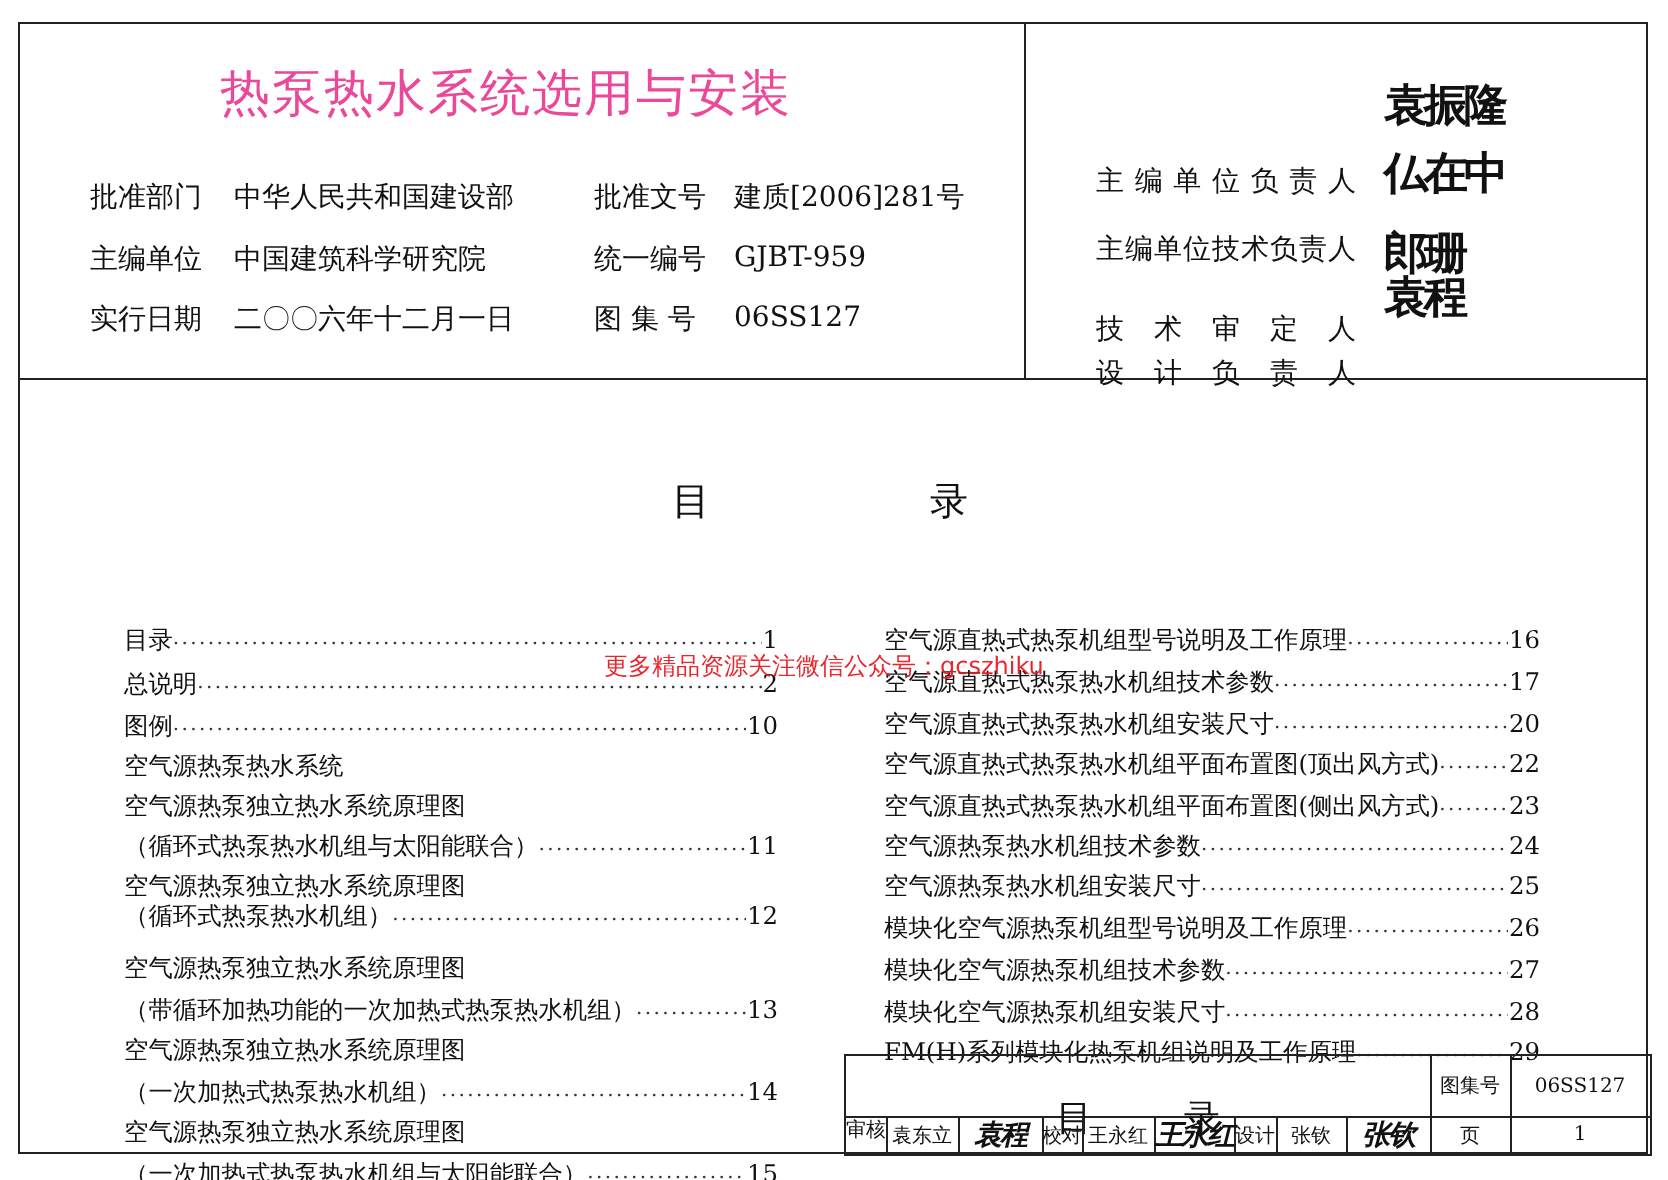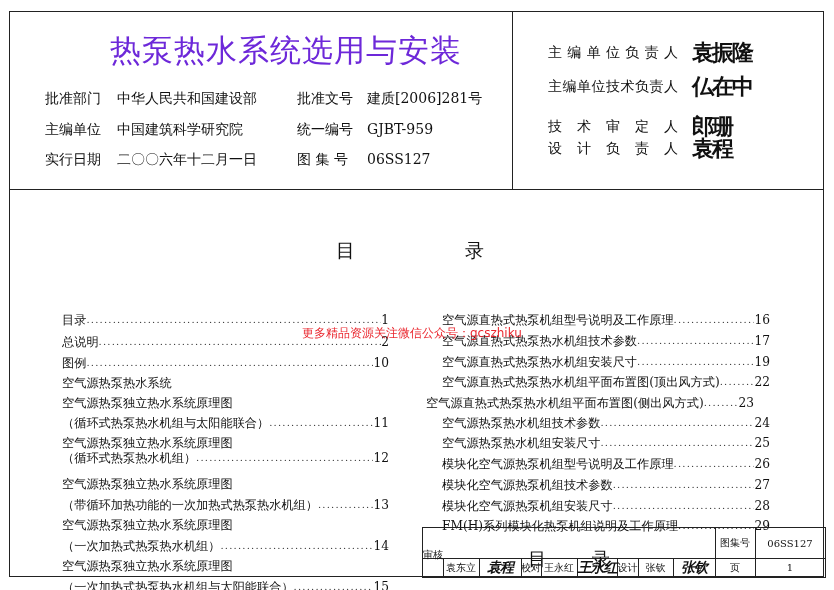--- a/index.html
+++ b/index.html
@@ -2,25 +2,25 @@
 <html><head>
 <meta charset="utf-8">
 <style>
   html,body{margin:0;padding:0;background:#fff;}
   body{width:834px;height:590px;position:relative;overflow:hidden;
        font-family:"DejaVu Serif","Liberation Serif",serif;color:#111;}
   .frame{position:absolute;left:9px;top:11px;width:815px;height:566px;border:1.5px solid #222;box-sizing:border-box;}
   .hdr-sep{position:absolute;left:9px;top:189px;width:815px;height:0;border-top:1.5px solid #222;}
   .hdr-vsep{position:absolute;left:512px;top:11px;width:0;height:179px;border-left:1.3px solid #222;}
   .title{position:absolute;left:110px;top:30px;font-family:Liberation Mono, monospace;
-         font-size:31px;letter-spacing:1px;color:#6d28d9;}
+         font-size:25px;letter-spacing:1px;color:#ec4899;}
   .meta-row{position:absolute;left:45px;font-size:14px;white-space:nowrap;}
   .meta-row span{position:absolute;white-space:nowrap;}
   .sig-row{position:absolute;left:548px;font-size:14px;white-space:nowrap;}
-  .sig-label{display:inline-block;width:130px;text-align:justify;text-align-last:justify;}
+  .sig-label{display:inline-block;width:130px;text-align:justify;text-align-last:justify;margin-top:38px;}
   .sig-hand{position:absolute;left:144px;top:-6px;font-family:"DejaVu Serif",serif;
             font-weight:bold;font-size:22px;white-space:nowrap;letter-spacing:-2px;}
   .toc-title{position:absolute;top:238px;font-family:"DejaVu Sans","Liberation Sans",sans-serif;font-size:19px;}
   .toc-col{position:absolute;font-size:12.2px;}
   .toc-line{position:absolute;white-space:nowrap;height:18px;line-height:18px;display:flex;margin-top:45px;}
   .toc-text{white-space:nowrap;}
   .toc-dots{flex:1;overflow:hidden;white-space:nowrap;letter-spacing:1.2px;color:#333;font-size:10px;line-height:18px;}
   .toc-dots::before{content:"..........................................................................................................................................................";}
   .toc-page{white-space:nowrap;}
   .watermark{position:absolute;left:302px;top:285px;color:#e8141c;font-family:"DejaVu Sans","Liberation Sans",sans-serif;
@@ -147,28 +147,28 @@
       <span class="toc-page">16</span>
     </div>
   <div class="toc-line" style="left:442px;top:287px;width:328px">
       <span class="toc-text">空气源直热式热泵热水机组技术参数</span>
       <span class="toc-dots"></span>
       <span class="toc-page">17</span>
     </div>
   <div class="toc-line" style="left:442px;top:308px;width:328px">
       <span class="toc-text">空气源直热式热泵热水机组安装尺寸</span>
       <span class="toc-dots"></span>
-      <span class="toc-page">19</span>
+      <span class="toc-page">20</span>
     </div>
   <div class="toc-line" style="left:442px;top:328px;width:328px">
       <span class="toc-text">空气源直热式热泵热水机组平面布置图(顶出风方式)</span>
       <span class="toc-dots"></span>
       <span class="toc-page">22</span>
     </div>
-  <div class="toc-line" style="left:426px;top:349px;width:328px">
+  <div class="toc-line" style="left:442px;top:349px;width:328px">
       <span class="toc-text">空气源直热式热泵热水机组平面布置图(侧出风方式)</span>
       <span class="toc-dots"></span>
       <span class="toc-page">23</span>
     </div>
   <div class="toc-line" style="left:442px;top:369px;width:328px">
       <span class="toc-text">空气源热泵热水机组技术参数</span>
       <span class="toc-dots"></span>
       <span class="toc-page">24</span>
     </div>
   <div class="toc-line" style="left:442px;top:389px;width:328px">
@@ -211,21 +211,21 @@
 
   <div class="tb-line" style="left:20px;top:30px;width:1px;height:19px"></div>
   <div class="tb-line" style="left:56px;top:30px;width:1px;height:19px"></div>
   <div class="tb-line" style="left:98px;top:30px;width:1px;height:19px"></div>
   <div class="tb-line" style="left:118px;top:30px;width:1px;height:19px"></div>
   <div class="tb-line" style="left:154px;top:30px;width:1px;height:19px"></div>
   <div class="tb-line" style="left:194px;top:30px;width:1px;height:19px"></div>
   <div class="tb-line" style="left:215px;top:30px;width:1px;height:19px"></div>
   <div class="tb-line" style="left:250px;top:30px;width:1px;height:19px"></div>
 
-  <div class="tb-cell" style="left:0;top:12px;width:20px;height:30px">审核</div>
+  <div class="tb-cell" style="left:0;top:22px;width:20px;height:30px">审核</div>
   <div class="tb-cell" style="left:20px;top:30px;width:36px;height:19px">袁东立</div>
   <div class="tb-cell hand" style="left:56px;top:30px;width:42px;height:19px">袁程</div>
   <div class="tb-cell" style="left:98px;top:30px;width:20px;height:19px">校对</div>
   <div class="tb-cell" style="left:118px;top:30px;width:36px;height:19px">王永红</div>
   <div class="tb-cell hand" style="left:154px;top:30px;width:40px;height:19px">王永红</div>
   <div class="tb-cell" style="left:194px;top:30px;width:21px;height:19px">设计</div>
   <div class="tb-cell" style="left:215px;top:30px;width:35px;height:19px">张钦</div>
   <div class="tb-cell hand" style="left:250px;top:30px;width:42px;height:19px">张钦</div>
   <div class="tb-cell" style="left:292px;top:30px;width:40px;height:19px">页</div>
   <div class="tb-cell" style="left:332px;top:30px;width:70px;height:19px">1</div>

